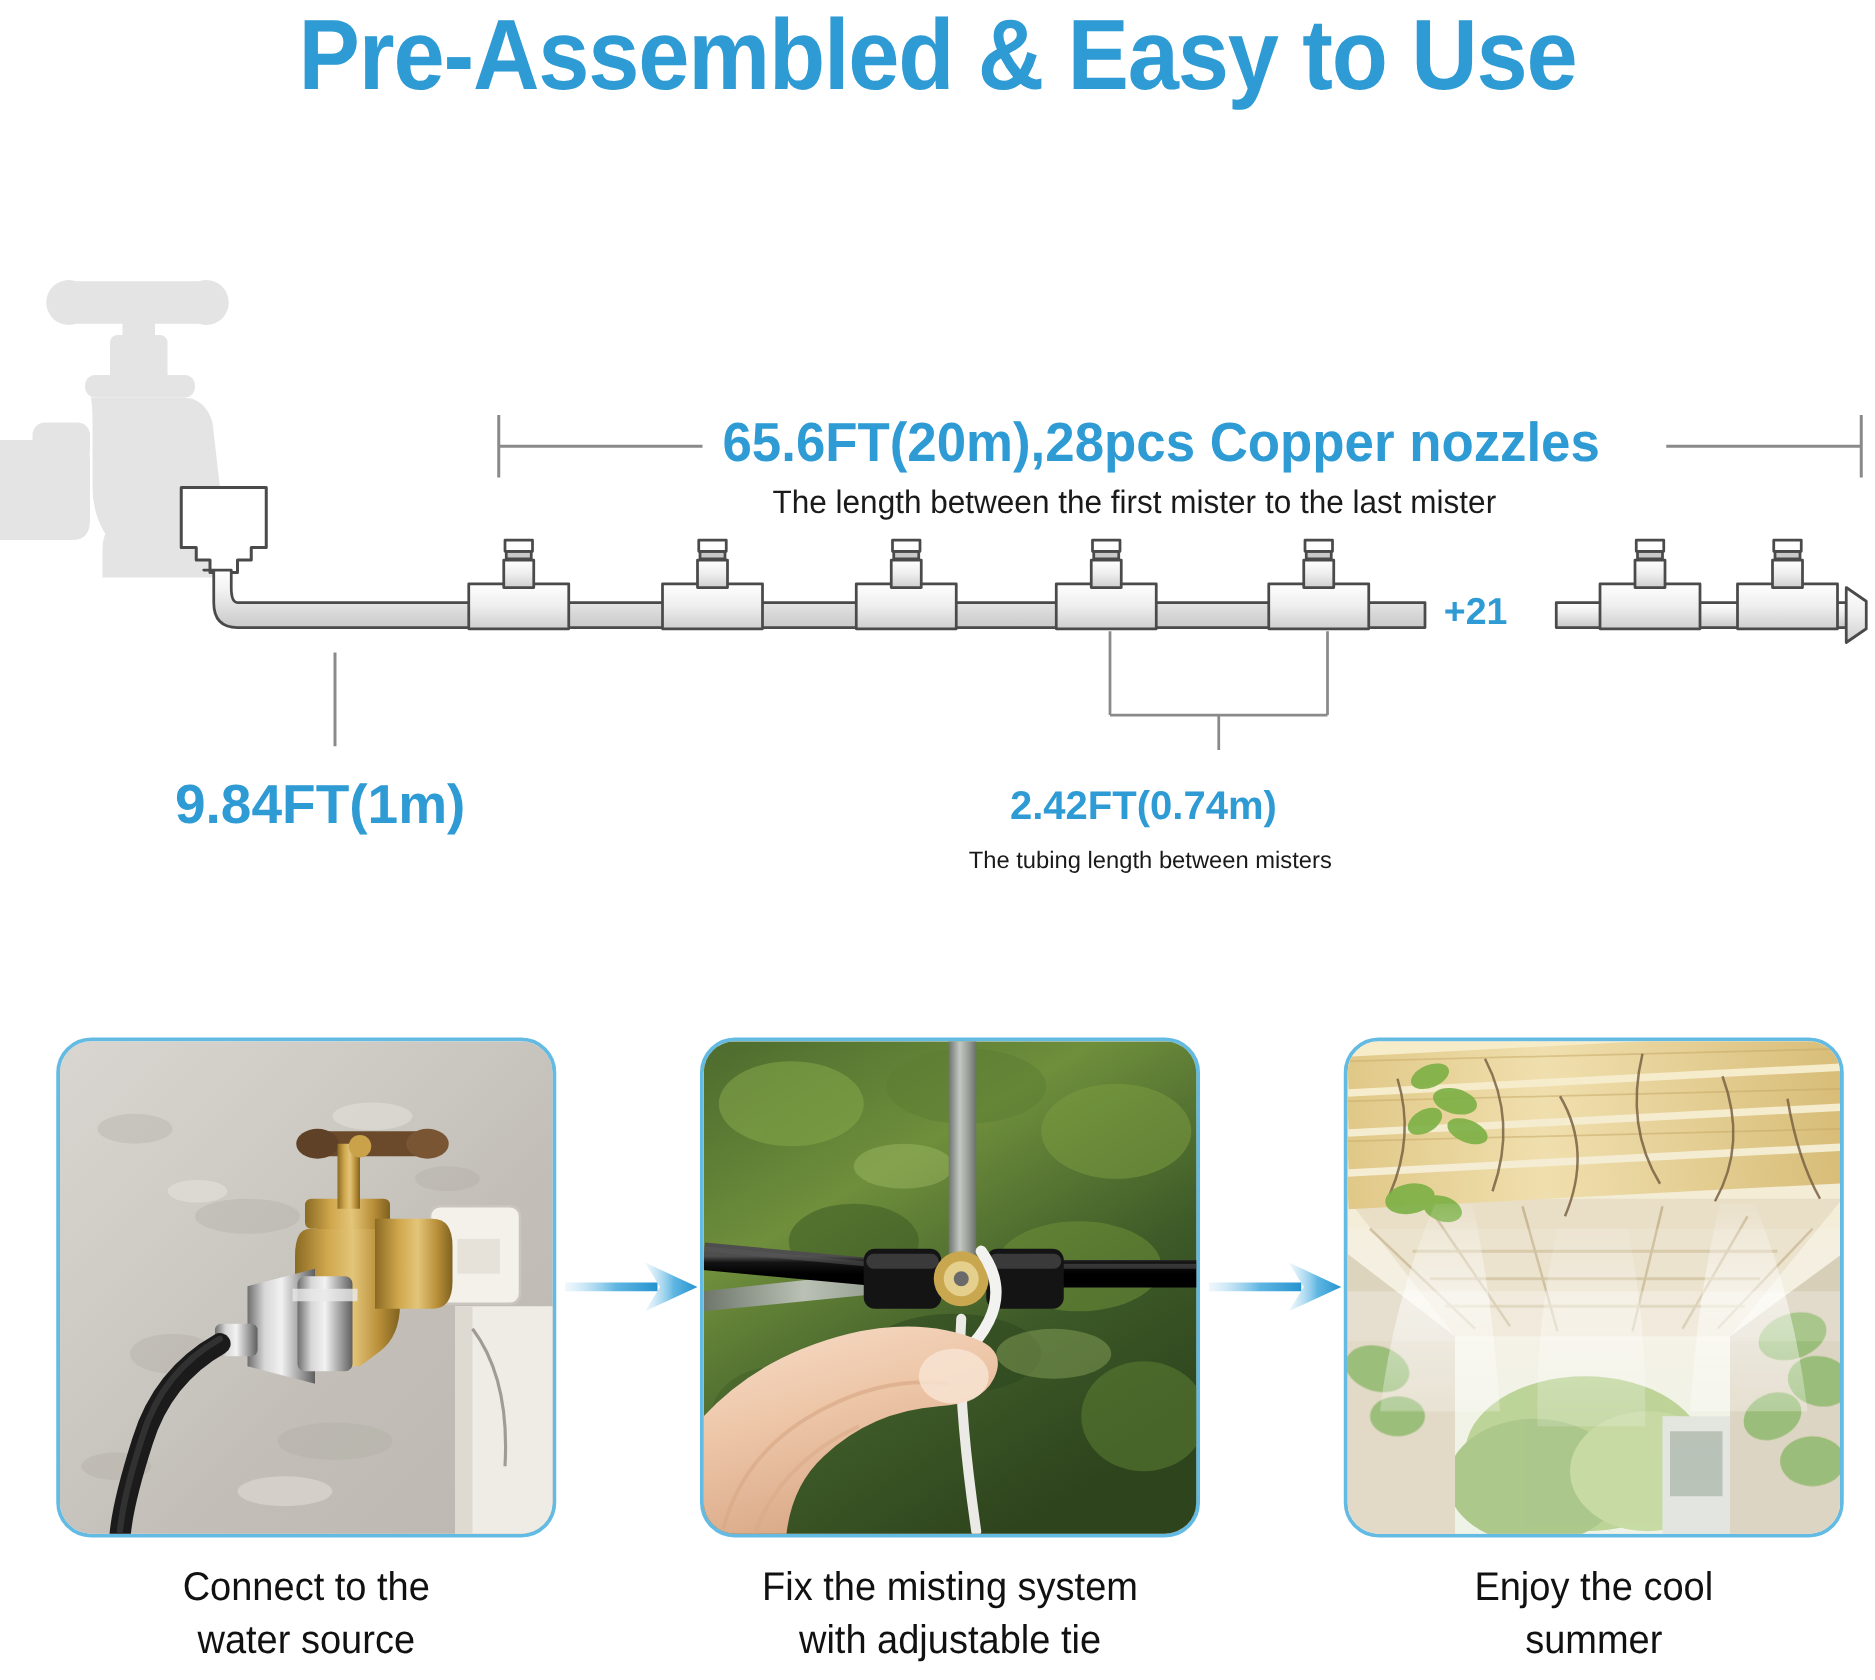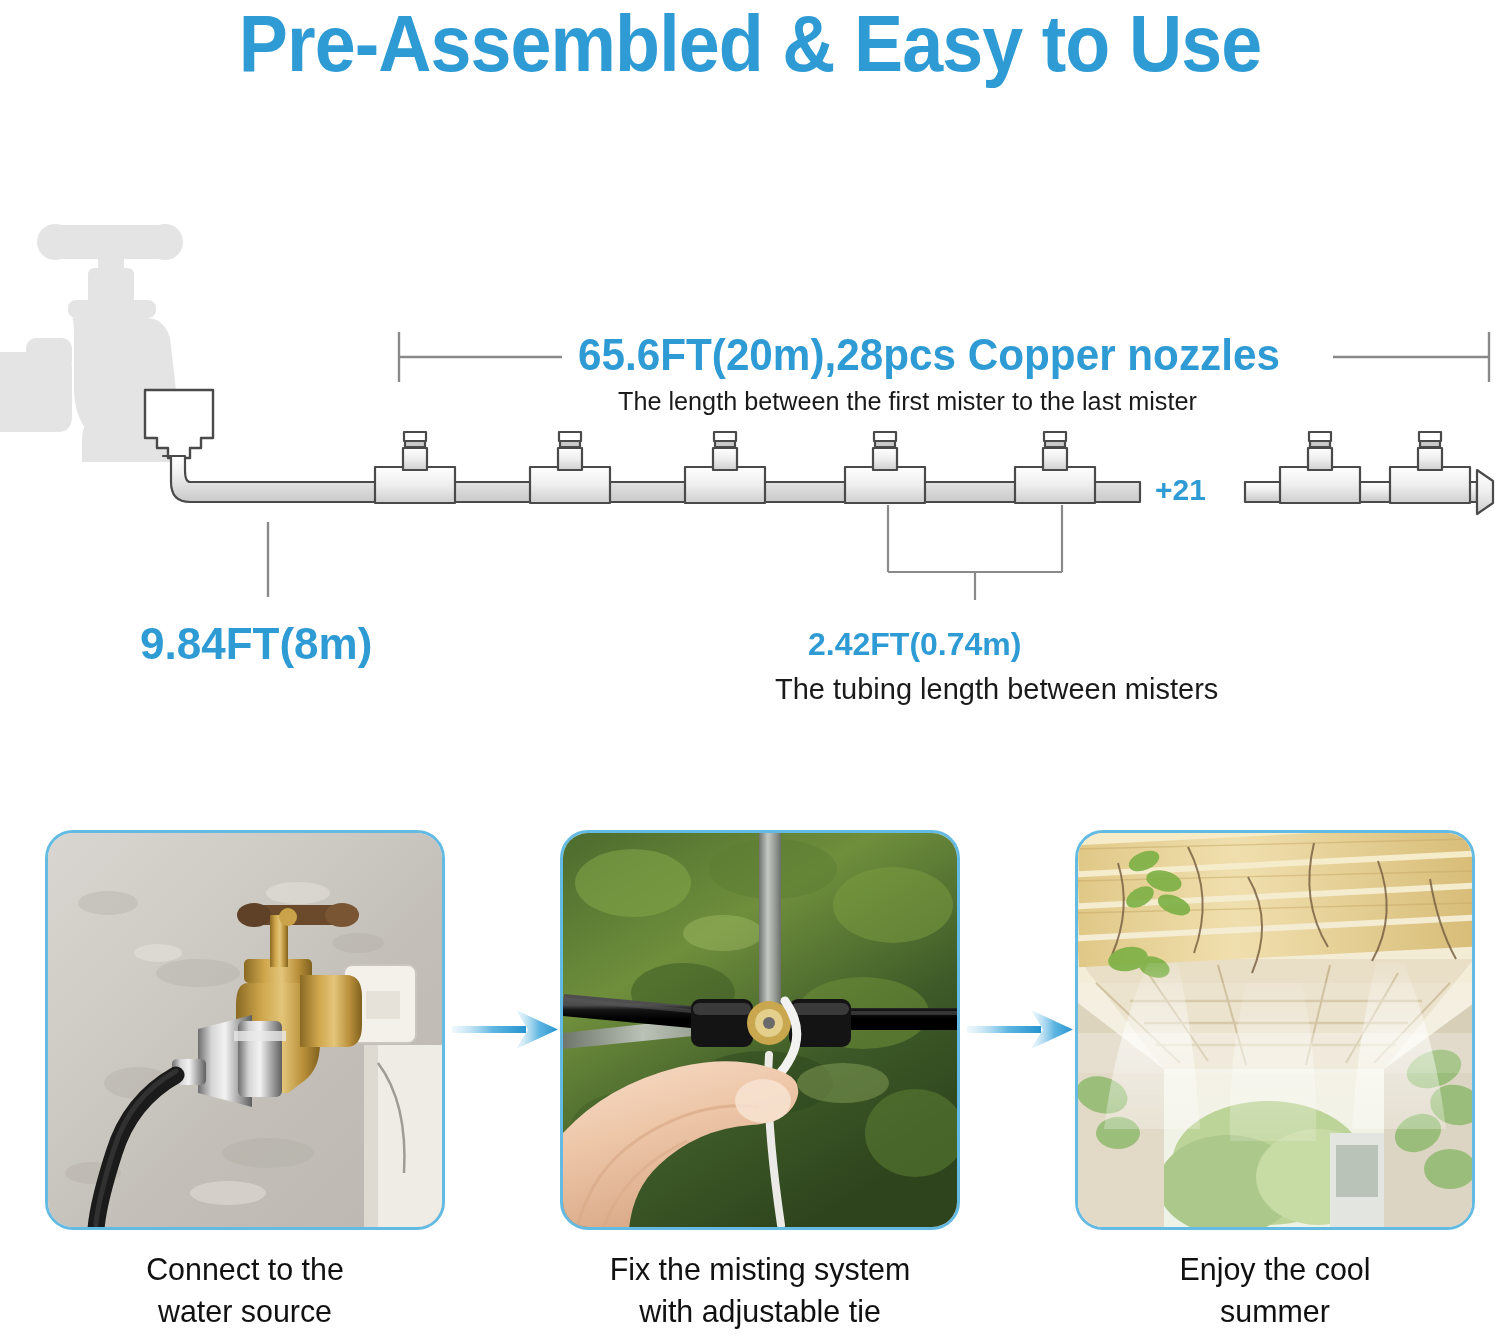--- a/index.html
+++ b/index.html
@@ -88,21 +88,21 @@
   }
   #label-gap {
     left: 808px;
     top: 617px;
     font-size: 32px;
     line-height: 54px;
   }
   #sub-gap {
     left: 775px;
     top: 673px;
-    font-size: 29px;
+    font-size: 19px;
     line-height: 32px;
   }
   #label-plus {
     left: 1155px;
     top: 466px;
     font-size: 30px;
     line-height: 48px;
   }
 
   
@@ -293,21 +293,21 @@
       <line x1="888" y1="572" x2="1062" y2="572"></line>
       <line x1="1062" y1="572" x2="1062" y2="505"></line>
       <line x1="975" y1="572" x2="975" y2="600"></line>
     </g>
   </svg>
 
   <div class="dim-label" id="label-main">65.6FT(20m),28pcs Copper nozzles</div>
 
   <div class="dim-sub" id="sub-main">The length between the first mister to the last mister</div>
 
-  <div class="dim-label" id="label-left">9.84FT(8m)</div>
+  <div class="dim-label" id="label-left">9.84FT(1m)</div>
 
   <div class="dim-label" id="label-gap">2.42FT(0.74m)</div>
 
   <div class="dim-sub" id="sub-gap">The tubing length between misters</div>
 
   <div class="dim-label" id="label-plus">+21</div>
 </div>
 
 <div id="steps">
 

